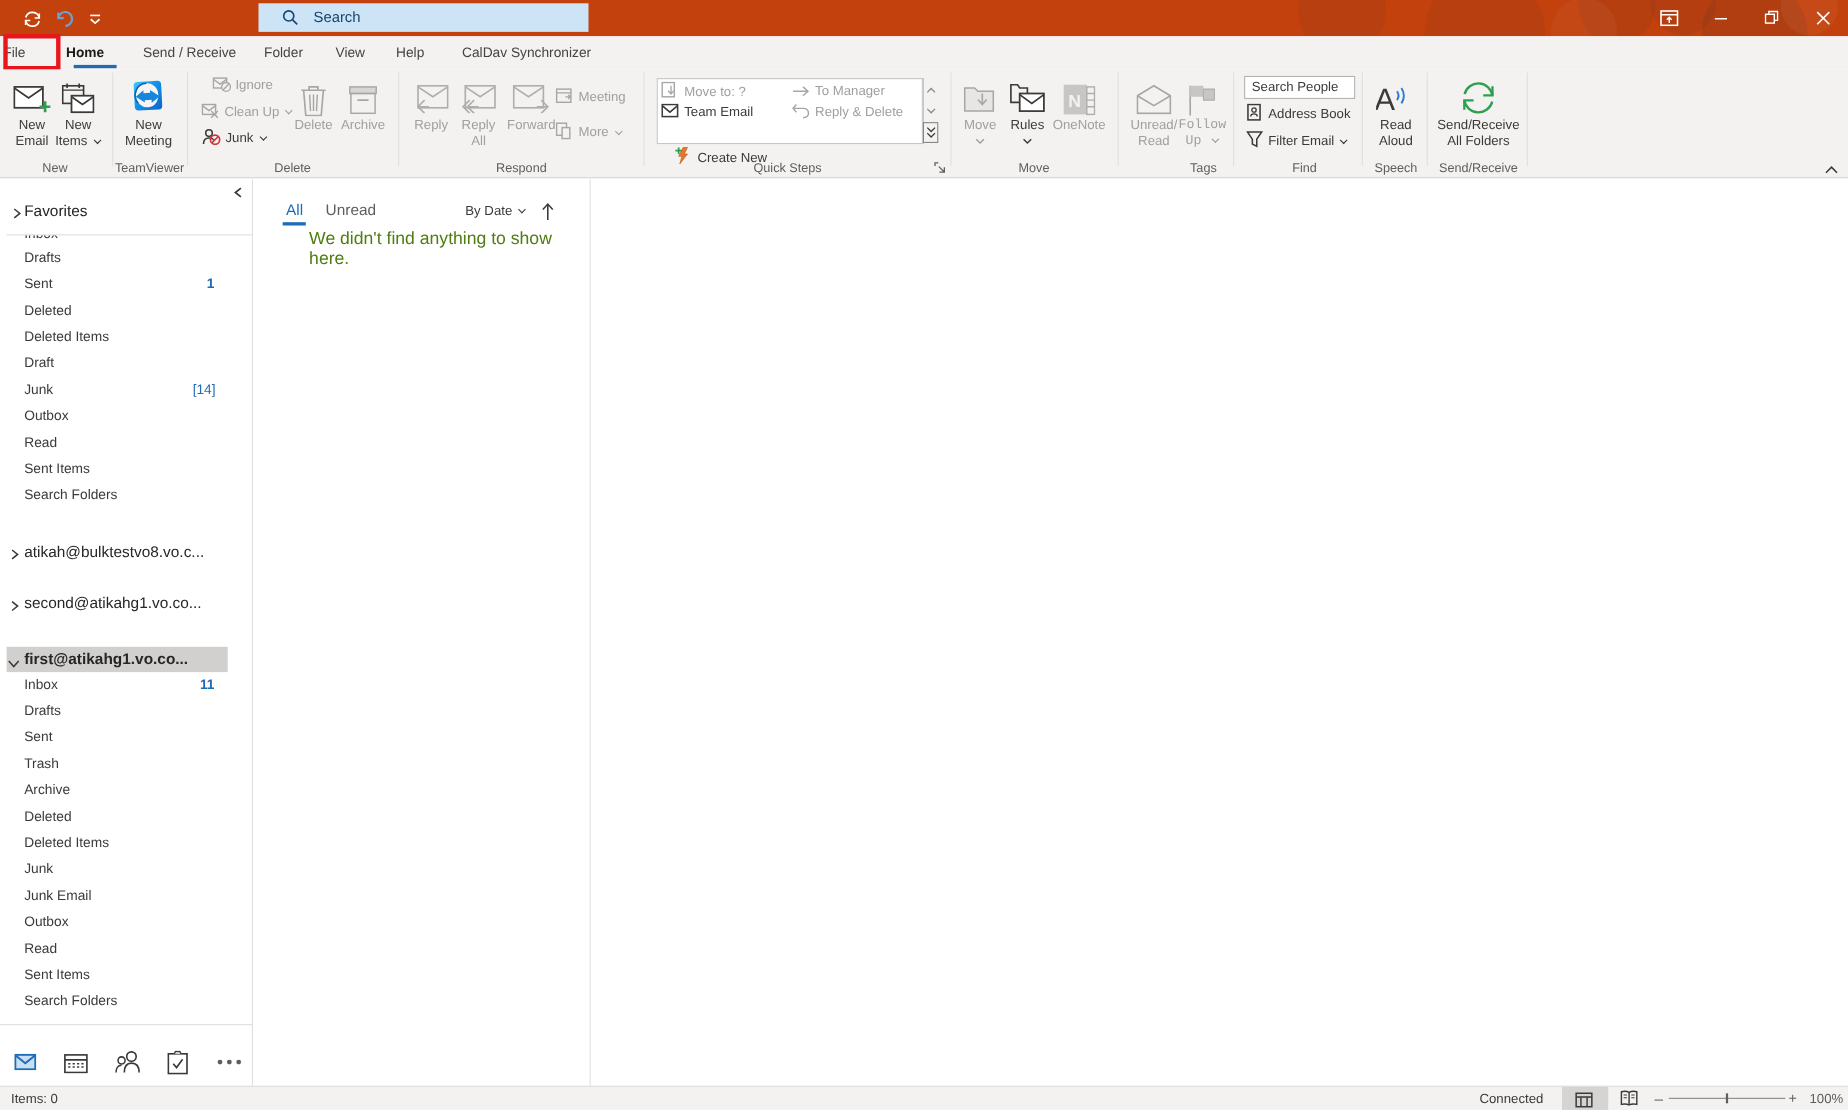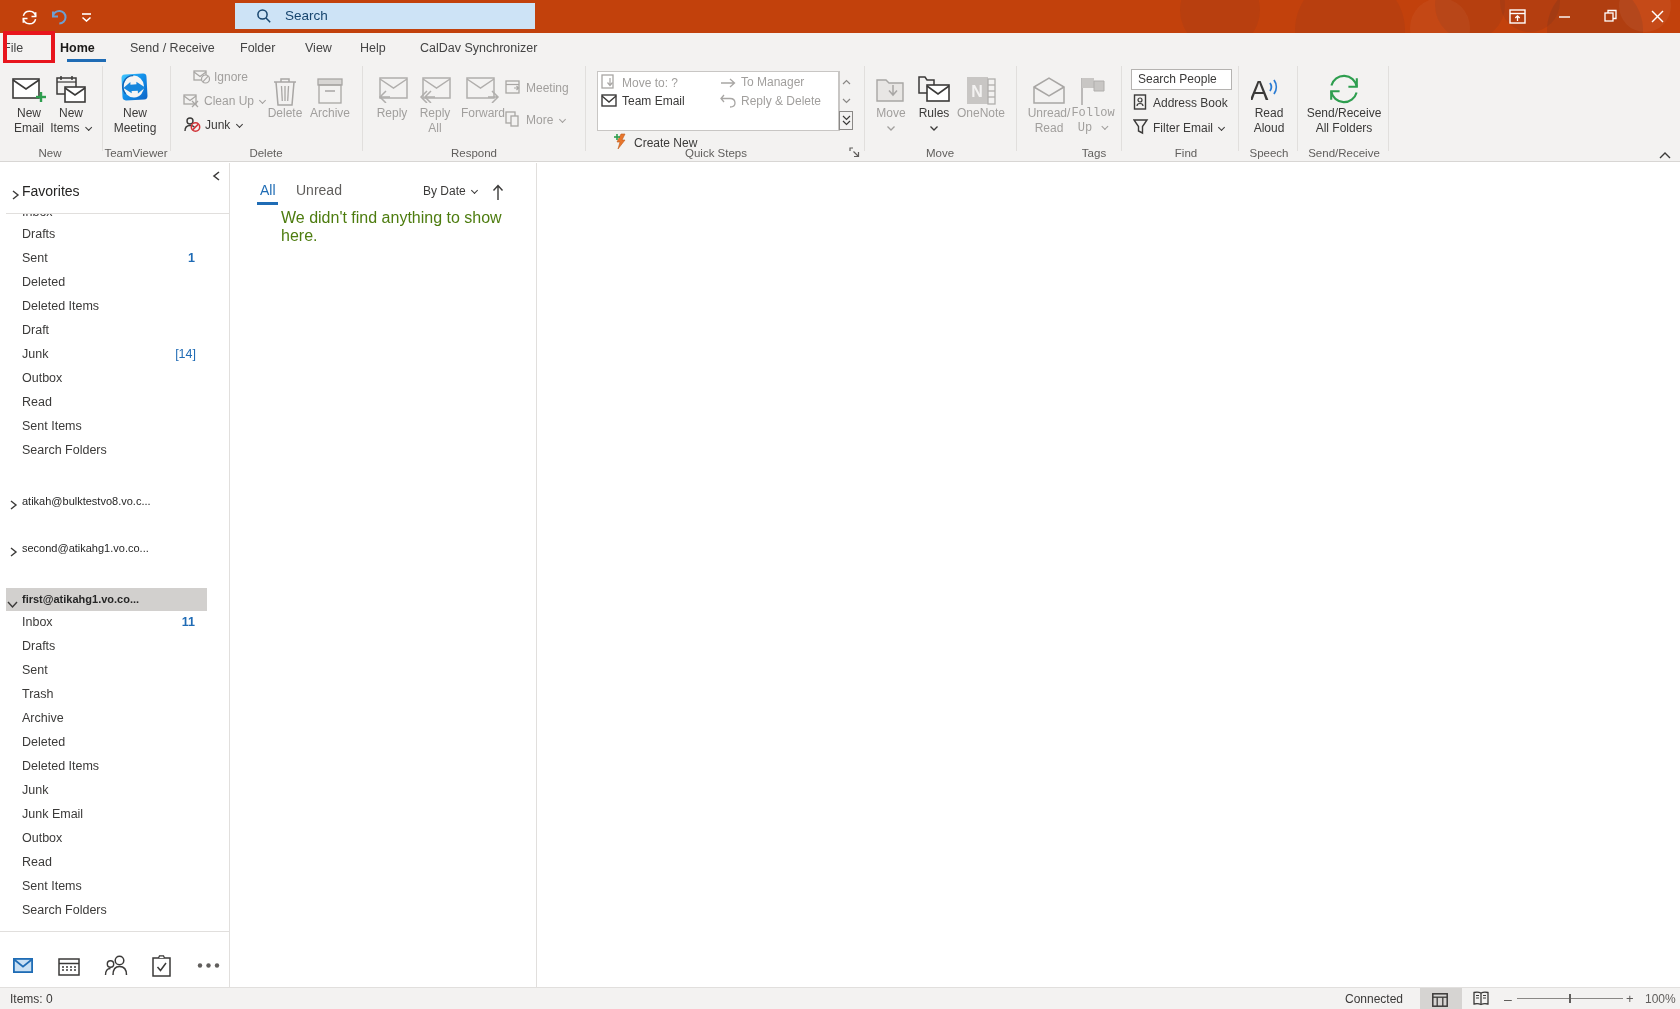--- a/index.html
+++ b/index.html
@@ -24,21 +24,21 @@
   .bigicon { position:absolute; transform:translateX(-50%); }
   .srow { position:absolute; height:16px; line-height:16px; font-size:12px; color:#3b3a39; white-space:nowrap; }
   .srow.dis { color:#a19f9d; }
   .srow svg { vertical-align:-3px; margin-right:4px; }
   .chev { display:inline-block; width:5px; height:5px; border-right:1.3px solid #3b3a39; border-bottom:1.3px solid #3b3a39; transform:rotate(45deg); margin:0 1px 2px 3px; }
   .dis .chev, .chev.g { border-color:#a19f9d; }
   
   #sidebar { position:absolute; left:0; top:163px; width:230px; height:824px; background:#fff; border-right:1px solid #e1dfdd; }
   .fitem { position:absolute; left:22px; height:24px; line-height:24px; font-size:12.5px; color:#3b3a39; white-space:nowrap; }
   .fcount { position:absolute; height:24px; line-height:24px; font-size:12.5px; color:#1f6bb5; font-weight:bold; }
-  .acct { position:absolute; left:22px; height:24px; line-height:24px; font-size:11px; color:#262626; white-space:nowrap; }
+  .acct { position:absolute; left:22px; height:24px; line-height:24px; font-size:14px; color:#262626; white-space:nowrap; }
   #msglist { position:absolute; left:231px; top:163px; width:306px; height:824px; background:#fff; border-right:1px solid #e1dfdd; }
   #readpane { position:absolute; left:538px; top:163px; width:1142px; height:824px; background:#fff; }
   
   #statusbar { position:absolute; left:0; top:987px; width:1680px; height:22px; background:#f3f2f1; border-top:1px solid #e1dfdd; font-size:12px; color:#3b3a39; }
 </style>
 </head>
 <body>
 <div id="titlebar">
   <svg class="abs" style="left:1140px;top:0;" width="540" height="33" viewBox="0 0 540 33">
     <circle cx="80" cy="10" r="40" fill="rgba(0,35,75,0.05)"></circle>

